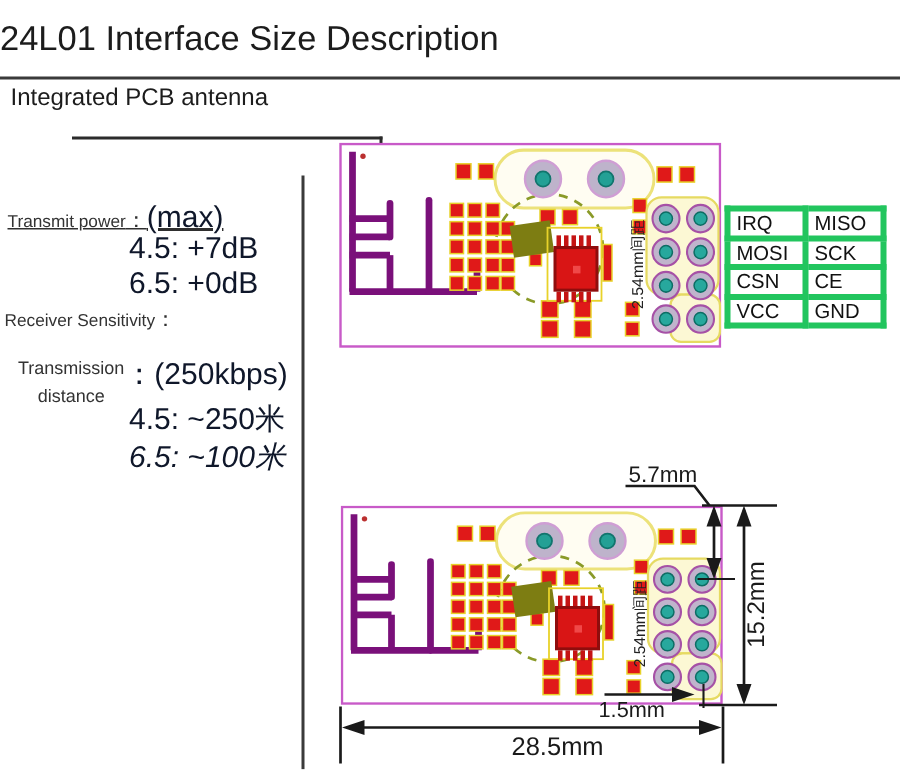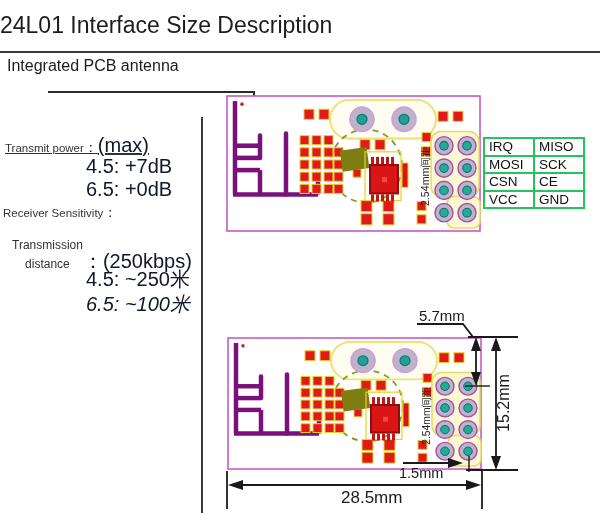--- a/index.html
+++ b/index.html
@@ -18,26 +18,26 @@
   .sm{font-size:11.5px;color:#333;}
   .lg{font-size:20px;color:#0f172a;}
   .lg2{font-size:19px;color:#2a2a2a;}
   .colon{font-size:14px;}
   #spec-tp{left:5px;top:134px;text-decoration:underline;}
   #spec-tp1{left:86px;top:155px;}
   #spec-tp2{left:86px;top:178px;}
   #spec-rs{left:3px;top:204px;}
   #spec-td{left:12px;top:236px;align-items:flex-start;}
   #spec-td .lbl2{font-size:12px;text-align:center;line-height:1.55;}
-  #spec-td .lg{margin-top:12px;}
+  #spec-td .lg{margin-top:0;}
   #spec-td1{left:86px;top:266px;}
   #spec-td2{left:86px;top:291px;font-style:italic;}
   
   #pin-table{left:483px;top:137px;border-collapse:collapse;}
-  #pin-table td{border:2px solid #22c55e;width:44px;height:15.5px;font-size:13.5px;
+  #pin-table td{border:4px solid #22c55e;width:44px;height:15.5px;font-size:13.5px;
                 padding:0 0 0 4px;color:#111;background:#fff;line-height:1;}
   
   #board-top{left:226px;top:95px;}
   #board-bottom{left:227px;top:337px;}
   #dims{left:0;top:295px;pointer-events:none;}
   svg text{font-family:"Liberation Sans",sans-serif;}
 </style>
 </head>
 <body>
 

